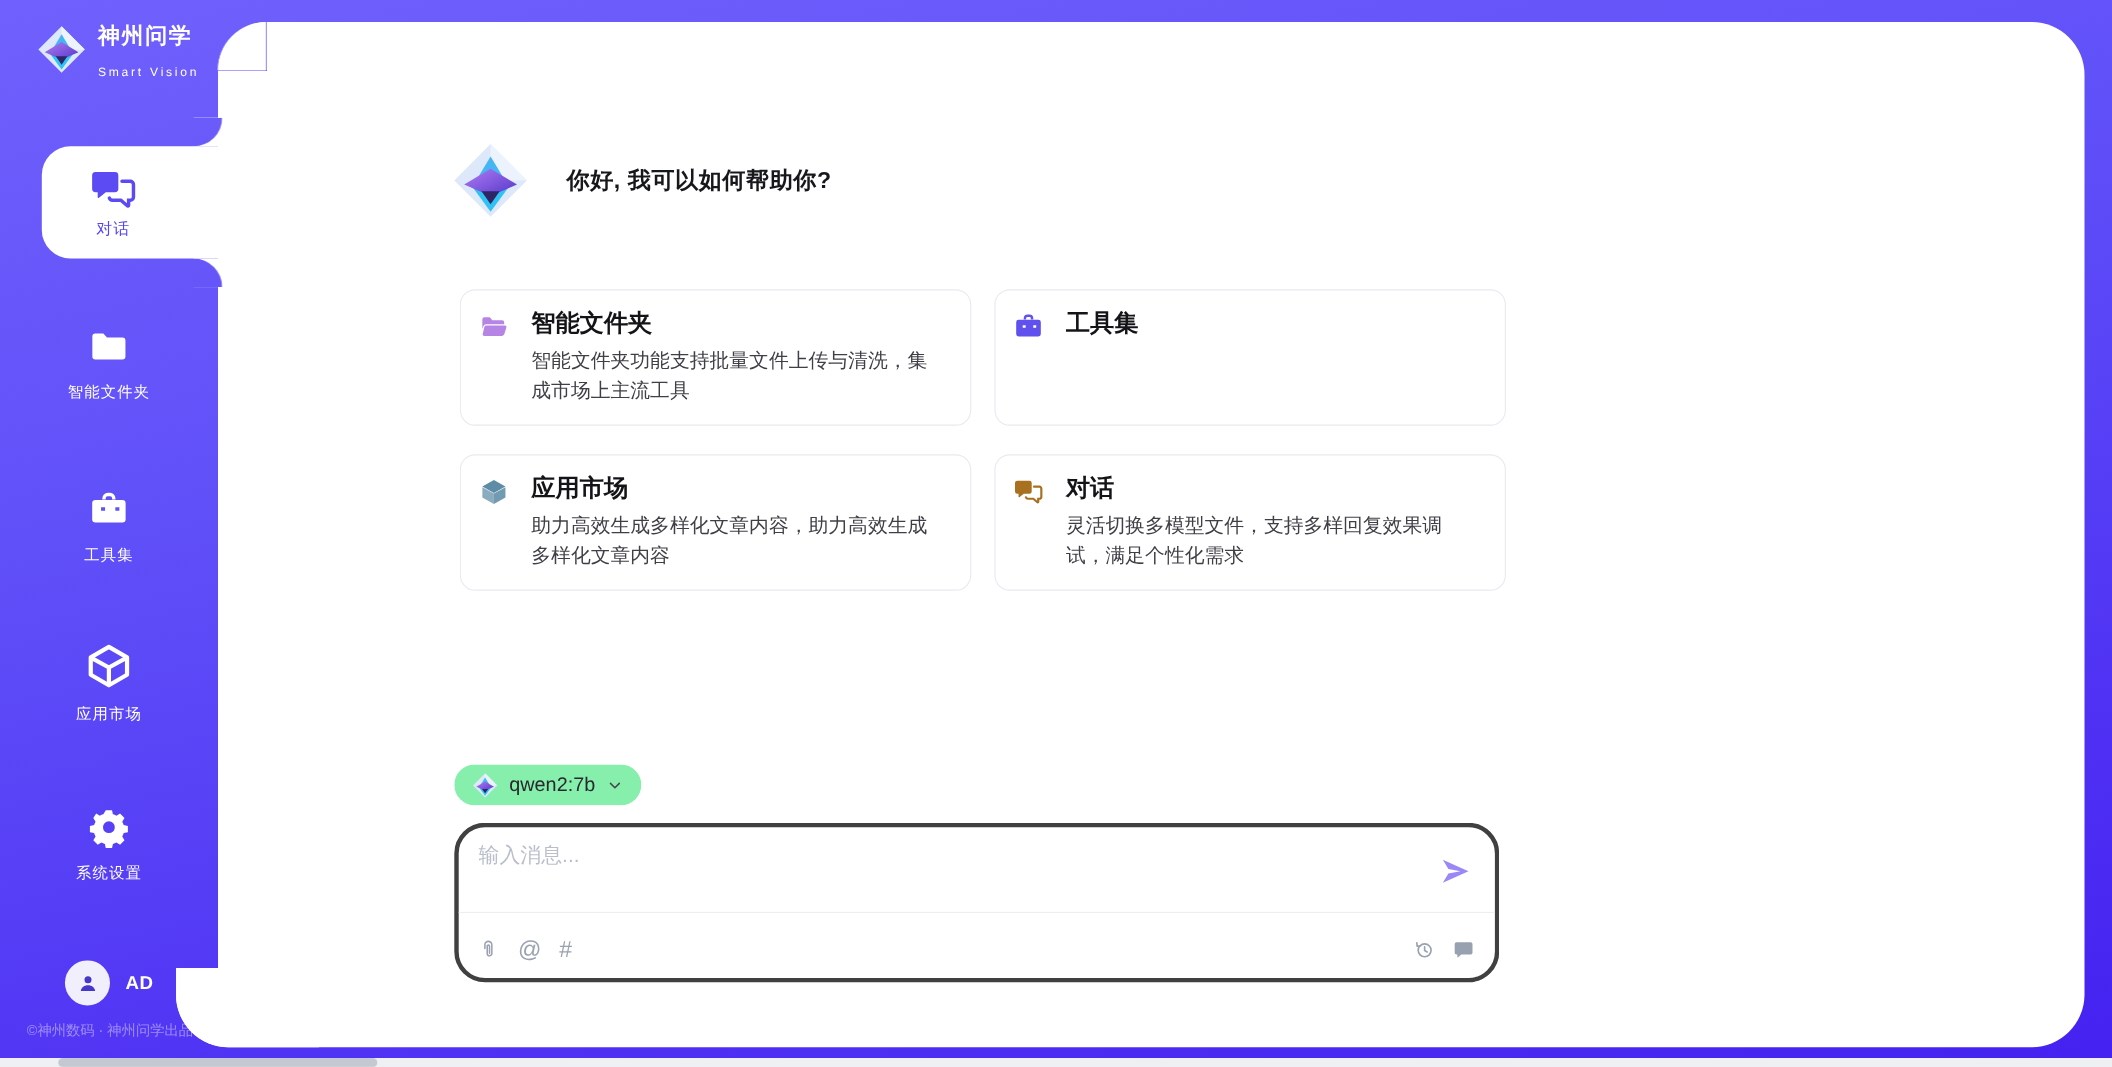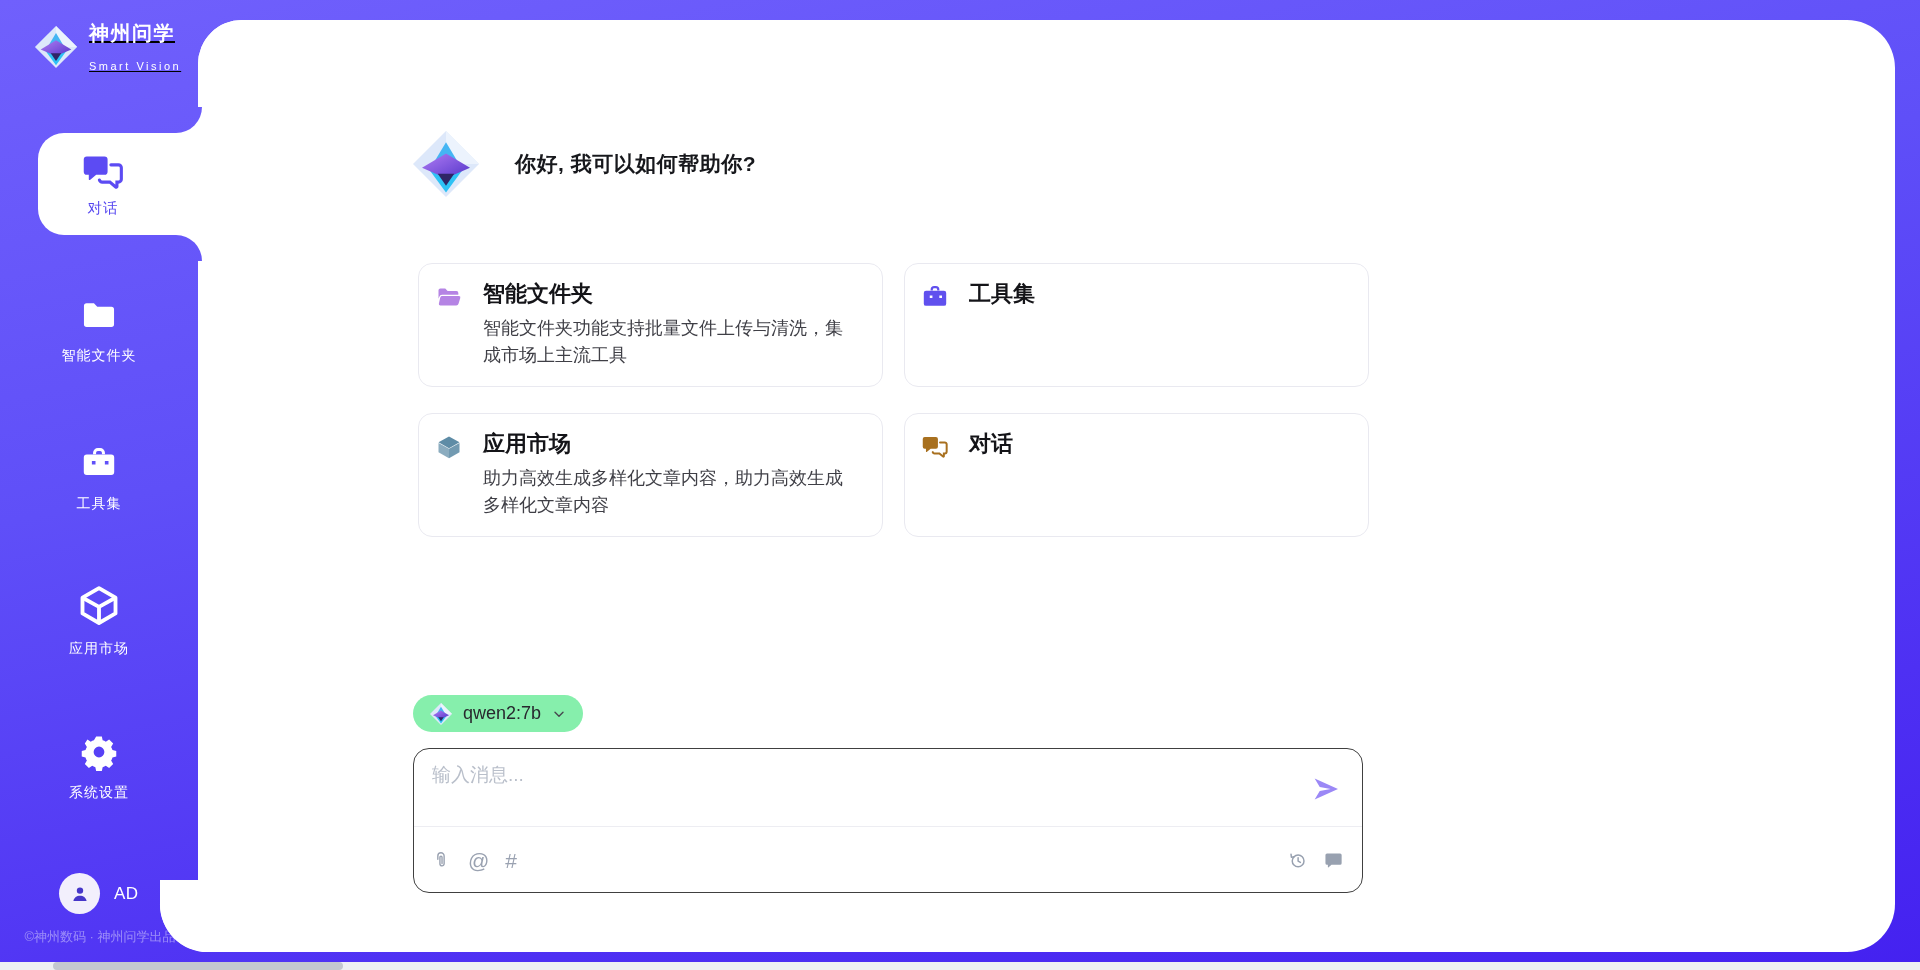--- a/index.html
+++ b/index.html
@@ -15,21 +15,21 @@
   .purple-fixed{background:linear-gradient(168deg,#7060fc 0%,#5f4ff8 38%,#4e30f3 78%,#4421f0 100%) fixed;}
 
   
   .panel{position:absolute;left:160px;top:20px;width:1735px;height:932px;background:#fff;border-radius:48px;z-index:1;}
   .panel-bulge{position:absolute;left:160px;top:880px;width:130px;height:72px;background:#fff;border-radius:26px 0 0 50px;z-index:1;}
 
   
   .sidebar{position:absolute;left:0;top:0;width:198px;height:880px;z-index:2;}
   .corner-tl{position:absolute;left:198px;top:20px;width:44px;height:44px;z-index:3;overflow:hidden;}
   .corner-tl .inner{width:100%;height:100%;background:#fff;border-top-left-radius:44px;}
-  .brand{position:absolute;left:33px;top:22px;display:flex;align-items:center;gap:10px;z-index:5;text-decoration:underline;}
+  .brand{position:absolute;left:33px;top:22px;display:flex;gap:10px;z-index:5;}
   .brand-name{color:#fff;font-size:20px;font-weight:700;letter-spacing:1.5px;line-height:1.1;}
   .brand-sub{color:#fff;font-size:11px;letter-spacing:2.5px;margin-top:16px;}
 
   .tab-active{position:absolute;left:38px;top:133px;width:164px;height:102px;background:#fff;border-radius:26px 0 0 26px;z-index:4;
     display:flex;flex-direction:column;align-items:center;justify-content:center;padding-right:34px;}
   .fillet{position:absolute;width:26px;height:26px;background:#fff;overflow:hidden;z-index:4;}
   .fillet-top{left:176px;top:107px;}
   .fillet-top .inner{width:100%;height:100%;border-bottom-right-radius:26px;}
   .fillet-bottom{left:176px;top:235px;}
   .fillet-bottom .inner{width:100%;height:100%;border-top-right-radius:26px;}
@@ -41,21 +41,21 @@
   .nav-toolbox{top:444px}
   .nav-cube{top:583px}
   .nav-cube .ni-icon{width:44px;height:44px}
   .nav-gear{top:733px}
   .tab-active .ni-icon{width:44px;height:44px;color:#5c4bf3;}
   .tab-active .ni-label{display:block;font-size:14.5px;margin-top:5px;color:#5546f0;letter-spacing:1px;}
 
   .user{position:absolute;left:59px;top:873px;display:flex;align-items:center;gap:14px;z-index:5;}
   .avatar{width:41px;height:41px;border-radius:50%;background:#f2effc;display:flex;align-items:center;justify-content:center;}
   .avatar svg{width:24px;height:24px;}
-  .user-name{color:#fff;font-size:17px;font-weight:400;letter-spacing:.5px;}
+  .user-name{color:#fff;font-size:17px;font-weight:700;letter-spacing:.5px;}
   .side-footer{position:absolute;left:0;top:928px;width:200px;text-align:center;color:rgba(255,255,255,.42);font-size:13px;z-index:5;}
 
   
   .welcome{position:absolute;left:410px;top:128px;display:flex;align-items:center;gap:33px;z-index:2;}
   .welcome .gem{width:72px;height:72px;}
   .greeting{font-size:21px;font-weight:700;color:#17181c;letter-spacing:.5px;}
 
   
   .cards{position:absolute;left:418px;top:263px;display:grid;grid-template-columns:465px 465px;grid-auto-rows:124px;column-gap:21px;row-gap:26px;z-index:2;}
   .card{background:#fff;border:1px solid #e9e9f0;border-radius:14px;padding:17px 24px 16px 16px;display:grid;grid-template-columns:30px 1fr;column-gap:18px;cursor:pointer;}
@@ -63,21 +63,21 @@
   .card-title{font-size:22px;font-weight:700;color:#141418;line-height:1.2;margin-bottom:7px;}
   .card-desc{grid-column:2;font-size:18px;color:#3f3f46;line-height:27px;}
   .ic-folder{color:#b584e4}.ic-toolbox{color:#6050ee}.ic-cube{color:#5e8ca6}.ic-chat{color:#a8701f}
 
   
   .model-pill{position:absolute;left:413px;top:695px;height:37px;background:#86efac;border-radius:19px;display:inline-flex;align-items:center;gap:10px;padding:0 16px;z-index:2;cursor:pointer;}
   .model-pill .gem{width:24px;height:24px;}
   .model-name{font-size:18px;color:#28282e;}
   .chev{width:16px;height:16px;color:#46464e;}
 
-  .composer{position:absolute;left:413px;top:748px;width:950px;height:145px;background:#fff;border:1px solid #404040;border-radius:16px;z-index:2;}
+  .composer{position:absolute;left:413px;top:748px;width:950px;height:145px;background:#fff;border:4px solid #404040;border-radius:28px;z-index:2;}
   .composer textarea{position:absolute;left:18px;top:13px;width:840px;height:58px;border:none;outline:none;resize:none;font-family:inherit;font-size:19px;color:#33333a;background:transparent;}
   .composer textarea::placeholder{color:#b9bfca;}
   .send-btn{position:absolute;right:20px;top:24px;width:32px;height:32px;cursor:pointer;color:#9b88f6;}
   .composer-divider{position:absolute;left:0;right:0;top:77px;border-top:1px solid #ededf2;}
   .composer-toolbar{position:absolute;left:17px;right:18px;top:78px;height:66px;display:flex;align-items:center;justify-content:space-between;}
   .tools-left{display:flex;align-items:center;gap:16px;color:#9aa2b1;}
   .tools-left .glyph{font-size:21px;line-height:1;color:#9aa2b1;cursor:pointer;}
   .tools-left svg{width:21px;height:21px;cursor:pointer;}
   .tools-right{display:flex;align-items:center;gap:15px;color:#98a1b0;}
   .tools-right svg{width:21px;height:21px;cursor:pointer;}
@@ -252,20 +252,21 @@
         <use href="#i-cube-solid"></use>
       </svg>
     <div class="card-title">应用市场</div>
     <div class="card-desc">助力高效生成多样化文章内容，助力高效生成多样化文章内容</div>
   </div>
   <div class="card">
     <svg class="card-icon ic-chat">
         <use href="#i-chat"></use>
       </svg>
     <div class="card-title">对话</div>
+    <div class="card-desc">灵活切换多模型文件，支持多样回复效果调试，满足个性化需求</div>
   </div>
 </div>
 
 <div class="model-pill">
   <svg class="gem">
       <use href="#gem"></use>
     </svg>
   <span class="model-name">qwen2:7b</span>
   <svg class="chev">
       <use href="#i-chevron-down"></use>

